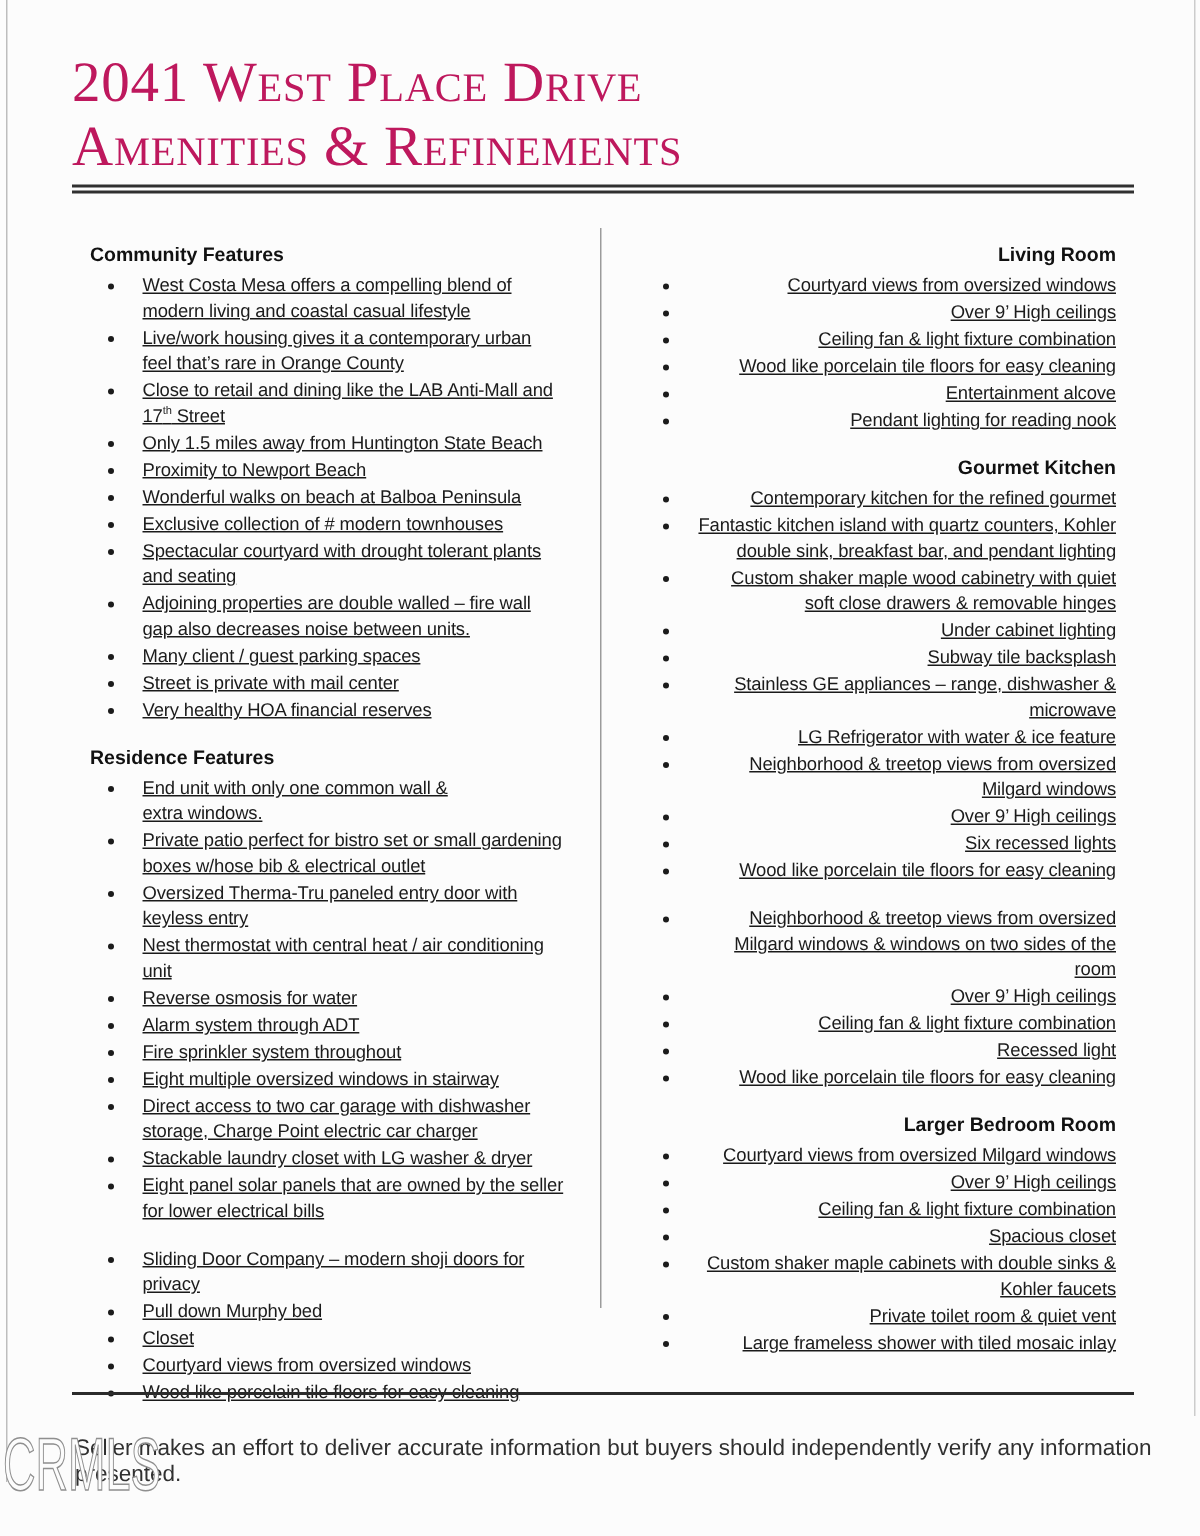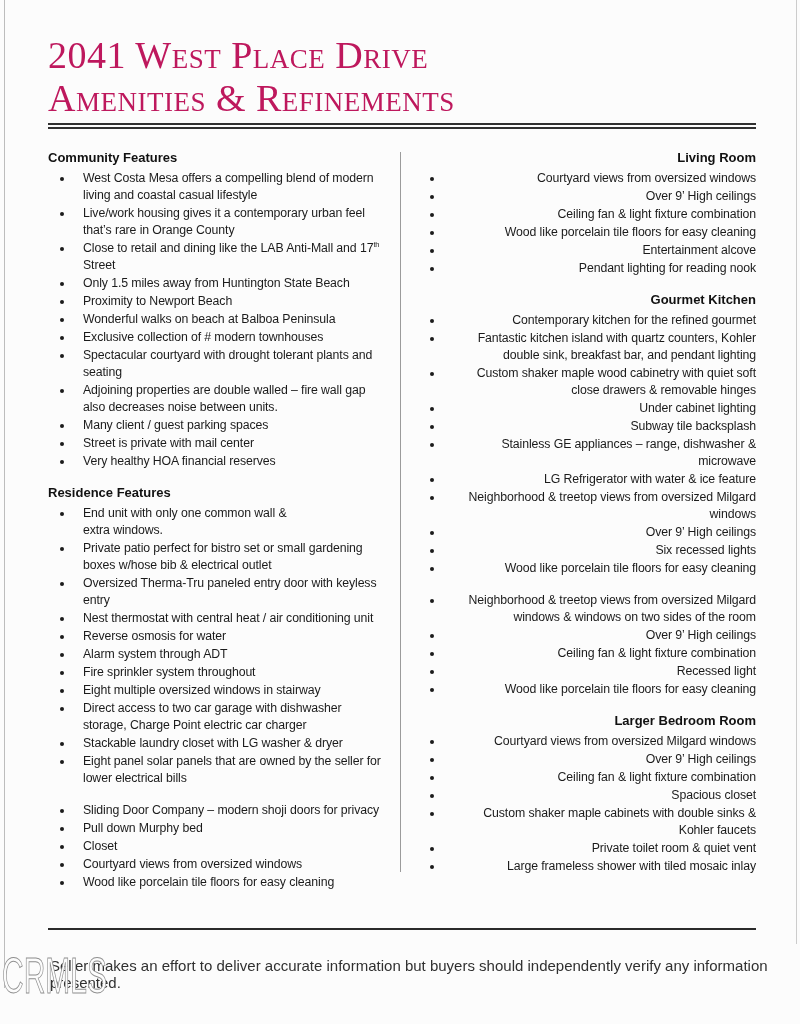--- a/index.html
+++ b/index.html
@@ -34,27 +34,27 @@
   }
 
   .columns { position:absolute; left:48px; top:150px; width:708px; display:flex; }
   .col-left  { width:352px; padding-right:12px; box-sizing:border-box; }
   .col-right { margin-left:18px; flex:1;text-align:right; }
   .column-divider {
     position:absolute; left:400px; top:152px; width:1px; height:720px;
     background:#9b9b9b;
   }
 
-  .doc-section { margin:0; }
+  .doc-section { margin:12px; }
   .doc-section + .doc-section { margin-top:15px; }
   .section-heading {
     font-size:13px; font-weight:bold; color:#111111;
     margin:0 0 5px 0; letter-spacing:0;
   }
-  .bullet-list { margin:0; padding:0 0 0 26px; list-style:disc outside; }
+  .bullet-list { margin:0; padding:0 0 0 26px; list-style:disc outside;text-decoration:underline; }
   .bullet-item {
     padding-left:9px;
     font-size:12.3px;
     line-height:17px;
     letter-spacing:-0.1px;
     color:#1b1b1b;
     margin-bottom:1px;
     white-space:pre-line;
   }
   .bullet-item sup { font-size:0.6em; vertical-align:super; line-height:0; }

